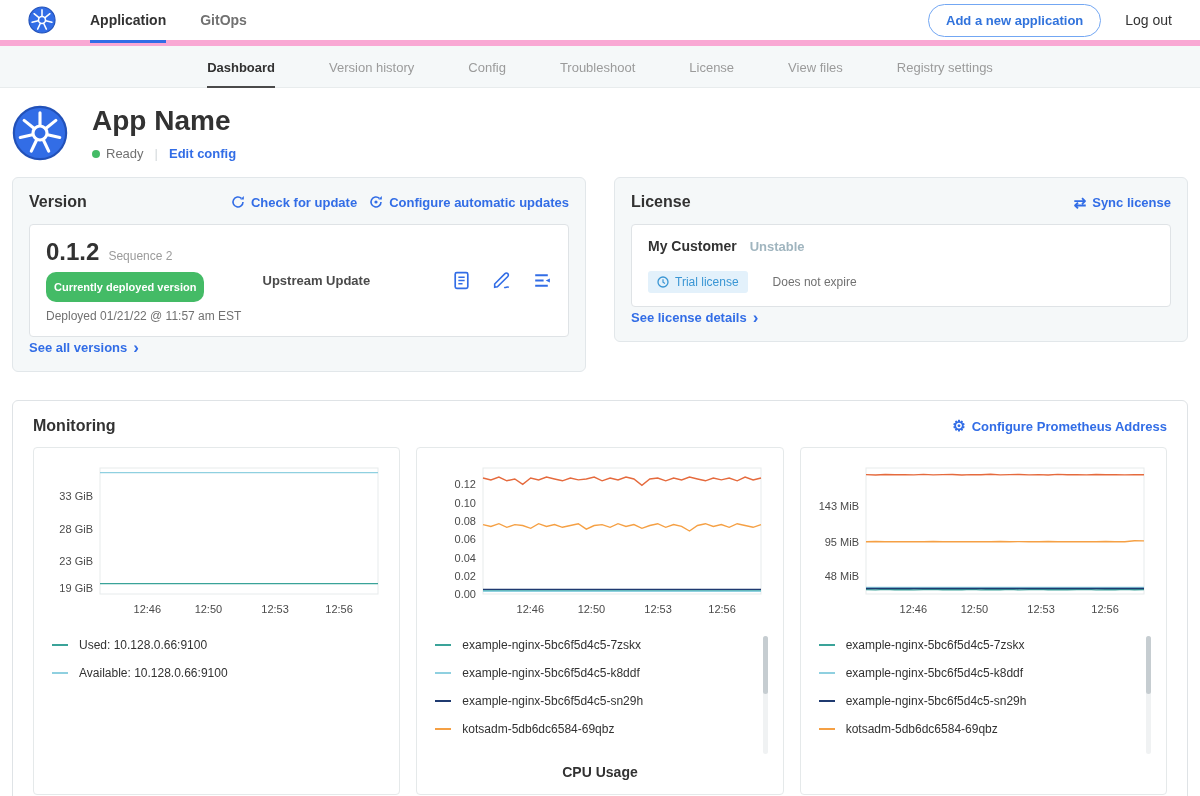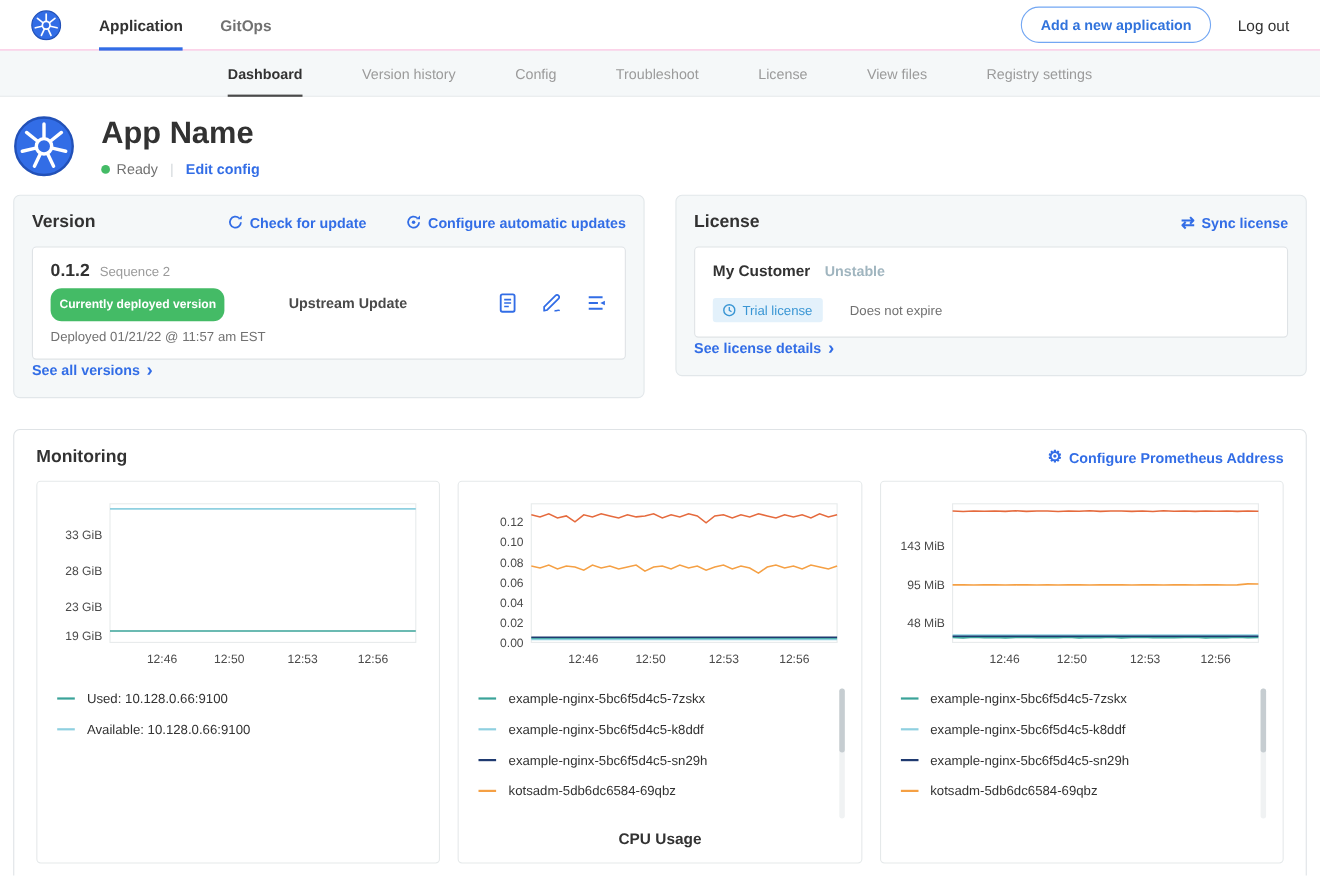--- a/index.html
+++ b/index.html
@@ -1,18 +1,18 @@
 <!DOCTYPE html>
 <html><head>
 <meta charset="utf-8">
 <style>
   *{box-sizing:border-box;margin:0;padding:0}
   html,body{width:1200px;height:796px;overflow:hidden;background:#fff;
     font-family:"Liberation Sans",sans-serif;color:#323232;}
-  .navbar{height:46px;display:flex;align-items:center;padding:0 28px;border-bottom:1px solid #f9a8d4;background:#fff;}
+  .navbar{height:46px;display:flex;align-items:center;padding:0 28px;border-bottom:6px solid #f9a8d4;background:#fff;}
   .brand{width:28px;height:28px;margin-right:34px;cursor:pointer;flex:none;}
   .brand svg,.app-icon svg{width:100%;height:100%;display:block;}
   .nav-tab{height:46px;display:flex;align-items:center;margin-right:34px;font-size:14px;font-weight:bold;
     color:#717171;border-bottom:3px solid transparent;padding-top:3px;cursor:pointer;}
   .nav-tab.active{color:#323232;border-bottom-color:#326de6;}
   .nav-right{margin-left:auto;display:flex;align-items:center;}
   .add-btn{background:#fff;border:1px solid #73a7f3;color:#3173dc;font-weight:bold;font-size:13px;
     border-radius:17px;padding:8px 17px;cursor:pointer;font-family:inherit;}
   .logout{margin-left:24px;font-size:14px;color:#323232;cursor:pointer;}
   .subnav{height:42px;background:#f5f8f9;border-bottom:1px solid #e8eced;display:flex;justify-content:center;}
@@ -25,26 +25,26 @@
   .app-status-row{display:flex;align-items:center;margin-top:8px;font-size:13px;}
   .dot{width:8px;height:8px;border-radius:50%;background:#44bb66;margin-right:6px;}
   .status-text{color:#717171;}
   .pipe{color:#d3d8db;margin:0 11px;}
   .blue-link{color:#326de6;font-weight:bold;font-size:13px;display:inline-flex;align-items:center;gap:6px;cursor:pointer;}
   .content{padding:0 12px;}
   .cards-row{display:flex;gap:28px;align-items:flex-start;}
   .card{flex:1;background:#f5f8f9;border:1px solid #e2e7ea;border-radius:6px;padding:15px 16px;}
   .card-header{display:flex;align-items:center;margin-bottom:13px;}
   .card-title{font-size:16px;font-weight:bold;color:#323232;}
-  .card-links{margin-left:auto;display:flex;gap:36px;}
+  .card-links{margin-left:auto;display:flex;gap:12px;}
   .inner-box{background:#fff;border:1px solid #dfe3e6;border-radius:4px;padding:13px 16px;}
   .version-box{display:flex;align-items:center;}
   .version-left{width:42%;}
   .vrow{display:flex;align-items:baseline;}
-  .version-number{font-size:16px;font-weight:bold;color:#323232;}
+  .version-number{font-size:24px;font-weight:bold;color:#323232;}
   .sequence{font-size:12px;color:#9b9b9b;margin-left:9px;}
   .deployed-badge{display:inline-block;background:#44bb66;color:#fff;font-size:11px;font-weight:bold;
     padding:9px 8px;border-radius:10px;margin:6px 0 7px;}
   .deployed-date{font-size:12px;color:#717171;}
   .upstream{flex:1;font-size:13px;font-weight:bold;color:#4a4a4a;padding-left:4px;}
   .version-icons{display:flex;gap:19px;color:#326de6;align-items:center;}
   .vicon{width:21px;height:21px;cursor:pointer;color:#326de6;}
   .vicon svg{width:100%;height:100%;display:block;}
   .see-link{margin-top:1px;}
   .chev{font-size:17px;font-weight:bold;line-height:10px;}

